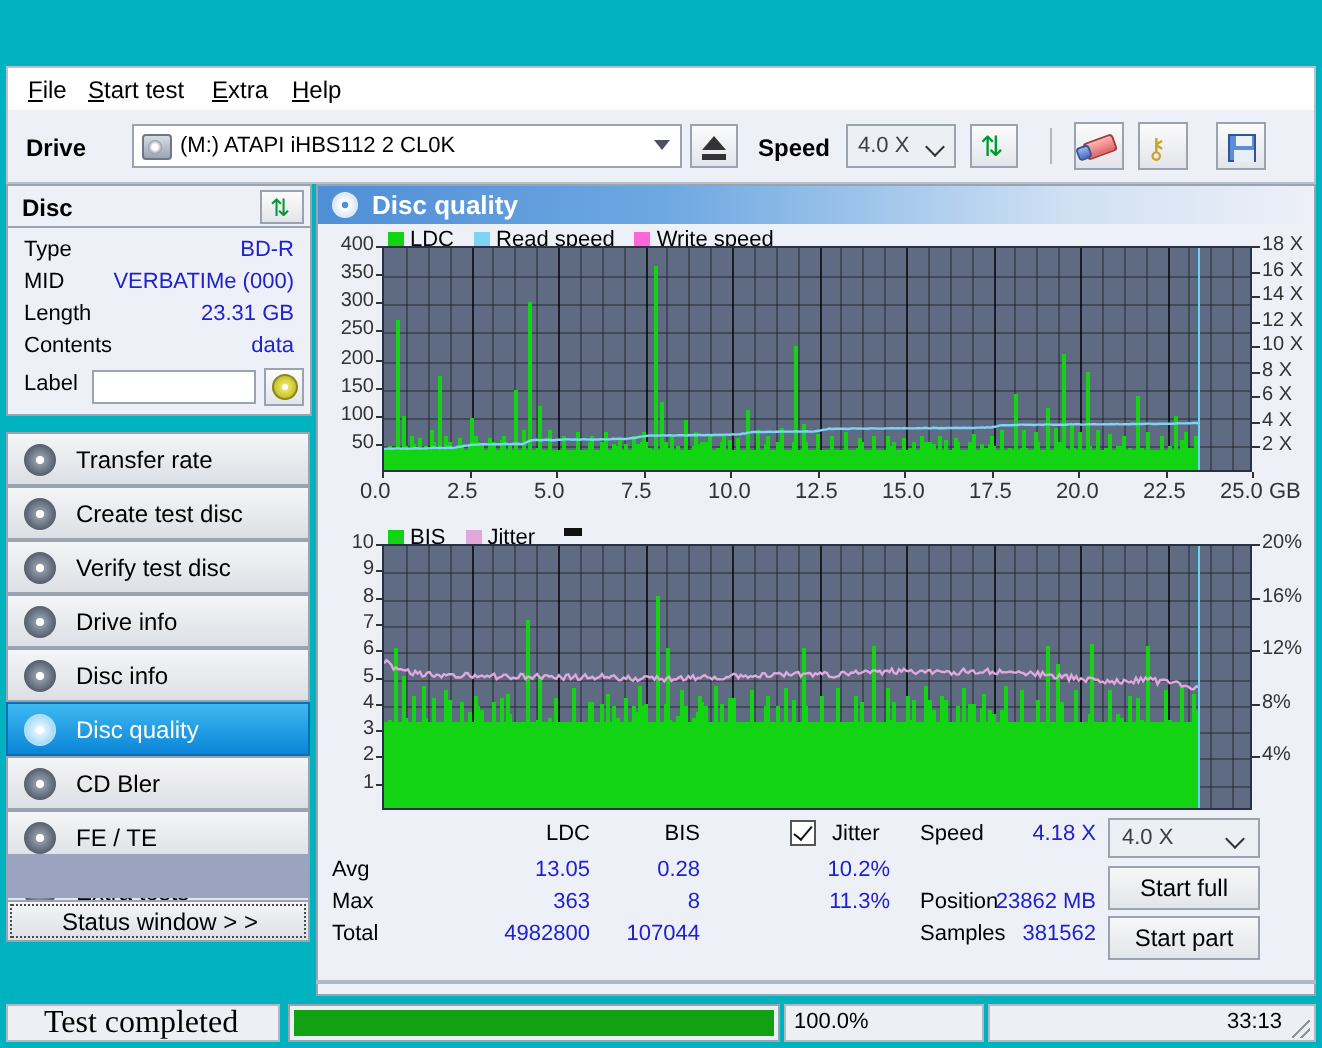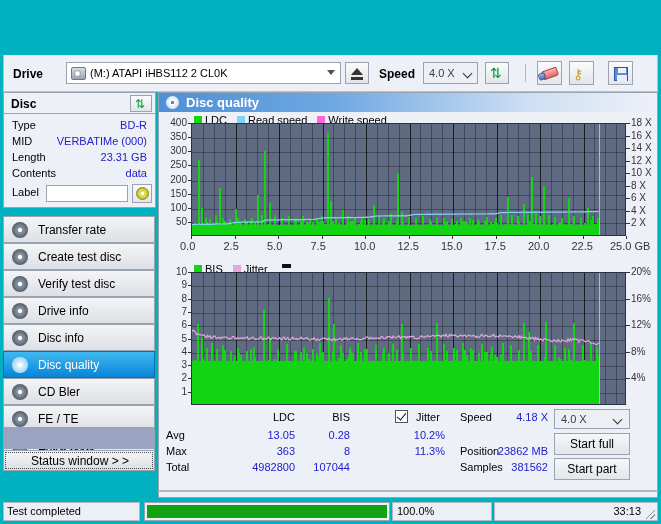--- a/index.html
+++ b/index.html
@@ -258,21 +258,21 @@
     background:linear-gradient(#f6f7f9,#e2e5ea);border:1px solid #9aa3b0;box-sizing:border-box;
     font-size:12px;color:#000;text-align:center;line-height:20px;
   }
 
   
   .sep{position:absolute;left:158px;top:490px;width:500px;height:2px;background:#b0b8c4;}
   .statusbar{position:absolute;left:3px;top:502px;width:655px;height:19px;}
   .sb-text{
     position:absolute;left:0;top:0;width:137px;height:19px;
     background:#eceff3;border:1px solid #b0b8c4;box-sizing:border-box;
-    font-size:11px;color:#000;padding-left:3px;line-height:17px;
+    font-size:16px;color:#000;padding-left:18px;line-height:17px;font-family:Liberation Serif, serif;
   }
   .sb-prog{
     position:absolute;left:141px;top:0;width:246px;height:19px;
     background:#eceff3;border:1px solid #9aa3b0;box-sizing:border-box;padding:2px;
   }
   .sb-prog .fill{height:100%;background:#12a112;}
   .sb-pct{
     position:absolute;left:389px;top:0;width:100px;height:19px;
     background:#eceff3;border:1px solid #b0b8c4;box-sizing:border-box;
     font-size:11px;color:#000;padding-left:4px;line-height:17px;
@@ -287,20 +287,26 @@
       linear-gradient(135deg,transparent 45%,#8b94a1 45%,#8b94a1 55%,transparent 55%),
       linear-gradient(135deg,transparent 70%,#8b94a1 70%,#8b94a1 80%,transparent 80%);
   }
 </style>
 </head>
 <body>
 
 <div id="app">
 
 
+  <div class="menubar">
+    <div class="menu-item" id="m0" style="left:8px"><u>F</u><span id="mt0">ile</span></div>
+    <div class="menu-item" id="m1" style="left:38px"><u>S</u><span id="mt1">tart test</span></div>
+    <div class="menu-item" id="m2" style="left:100px"><u>E</u><span id="mt2">xtra</span></div>
+    <div class="menu-item" id="m3" style="left:140px"><u>H</u><span id="mt3">elp</span></div>
+  </div>
 
   <div class="toolbar">
     <div class="lbl-bold drive-label">Drive</div>
     <div class="drive-combo">
       <span class="drive-ico"></span>
       <span class="txt">(M:)  ATAPI iHBS112  2 CL0K</span>
       <span class="combo-arrow"></span>
     </div>
     <div class="btn3d eject-btn">
       <span class="eject-gly"></span>

